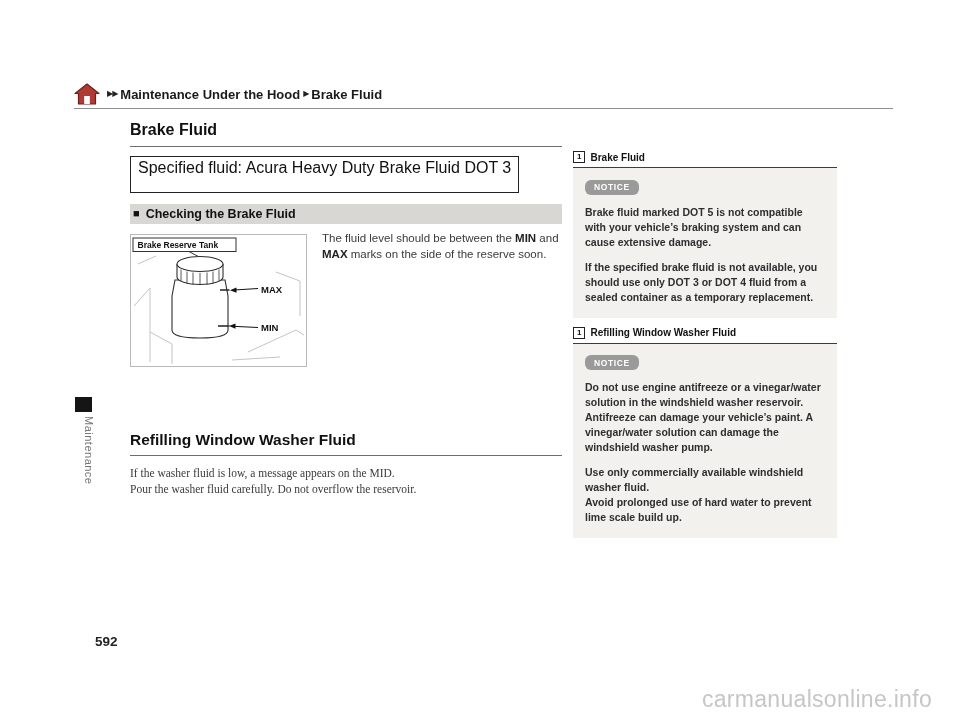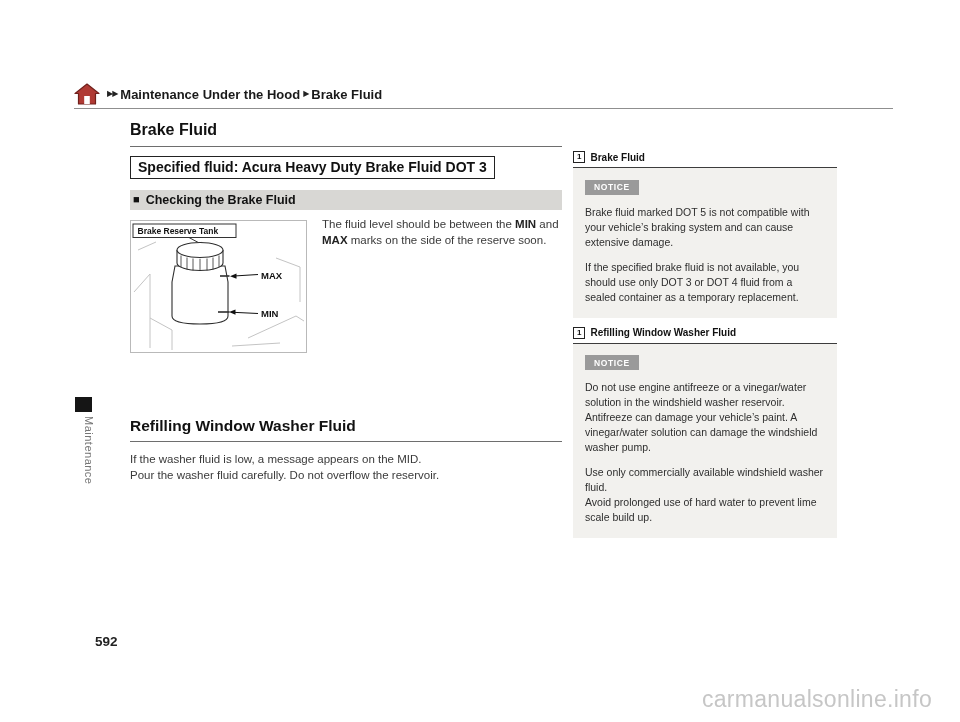--- a/index.html
+++ b/index.html
@@ -34,22 +34,22 @@
   .page-number { position: absolute; left: 95px; top: 634px; font-size: 13.5px; color: #222; font-weight: bold; }
 
   
   .main-col { position: absolute; left: 130px; top: 121px; width: 432px; }
   .title {
     margin: 0; font-size: 16px; font-weight: bold; color: #111;
     padding-bottom: 7px; border-bottom: 1px solid #6e6e6e;
   }
   .spec-box {
     margin-top: 9px; width: fit-content;
-    border: 1.5px solid #222; padding: 2px 7px 3px;
-    font-size: 14px; font-weight: bold; color: #111; background: #fff;
+    border: 1.5px solid #222; padding: 2px 7px 15px;
+    font-size: 16px; font-weight: normal; color: #111; background: #fff;
   }
   .section-bar {
     margin-top: 11px; height: 20px; background: #d8d7d4;
     display: flex; align-items: center; gap: 6px; padding-left: 3px;
     font-size: 12.5px; font-weight: bold; color: #111;
   }
   .section-bullet { font-size: 11px; line-height: 1; position: relative; top: -0.5px; }
   .checking-row { margin-top: 10px; display: flex; align-items: flex-start; }
   .figure { margin: 0; width: 177px; height: 133px; flex: 0 0 auto; }
   .fig-svg { width: 177px; height: 133px; display: block; }
@@ -59,43 +59,46 @@
     font-size: 11.5px; line-height: 15.5px; color: #3a3a3a;
   }
   .checking-body b { color: #222; }
   .washer-title {
     margin: 64px 0 0; font-size: 15.5px; font-weight: bold; color: #111;
     padding-bottom: 6px; border-bottom: 1px solid #6e6e6e;
   }
   .washer-body {
     margin: 9px 0 0; font-size: 11.5px; line-height: 16px; color: #3a3a3a;
     white-space: pre-line;
+    font-family: Liberation Serif, serif;
   }
 
   
   .ref-panel { position: absolute; left: 573px; top: 151px; width: 264px; }
   .ref-block + .ref-block { margin-top: 9px; }
   .ref-header {
     display: flex; align-items: center; gap: 5px;
     padding-bottom: 4px; border-bottom: 1px solid #3c3c3c;
   }
   .ref-icon {
     border: 1px solid #222; font-size: 8px; font-weight: bold; line-height: 1;
     padding: 1px 3px; color: #111; background: #fff;
   }
   .ref-title { font-size: 10px; font-weight: bold; color: #111; }
   .ref-content { background: #f2f1ee; padding: 8px 12px 13px; }
   .notice-badge {
     display: inline-block; background: #9a9a9a; color: #ffffff;
     font-size: 8.5px; font-weight: bold; letter-spacing: 0.6px;
     padding: 2.5px 9px;
+    border-radius: 6px;
   }
   .ref-content p {
     margin: 10px 0 0; font-size: 10.5px; line-height: 15px; color: #2e2e2e;
     white-space: pre-line;
+    font-weight: bold;
   }
   .ref-content p b { color: #111; }
 
   
   .watermark {
     position: absolute; right: 28px; top: 686px;
     font-size: 23px; color: #c6c6c6; letter-spacing: 0.3px;
     text-shadow: 0 1px 0 #ffffff;
   }
 </style>

